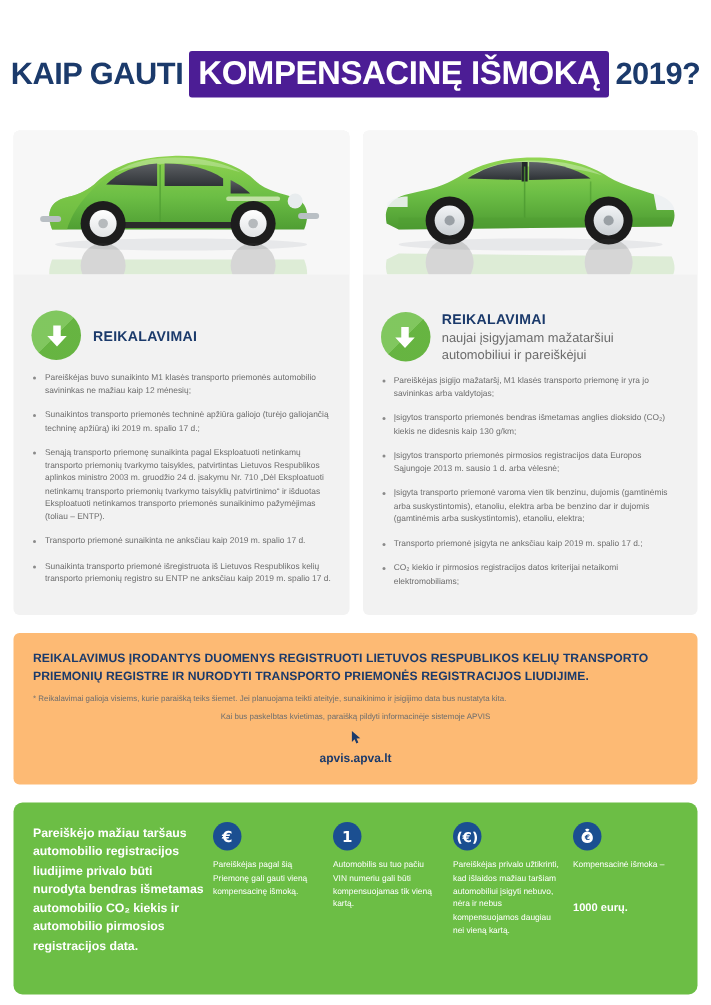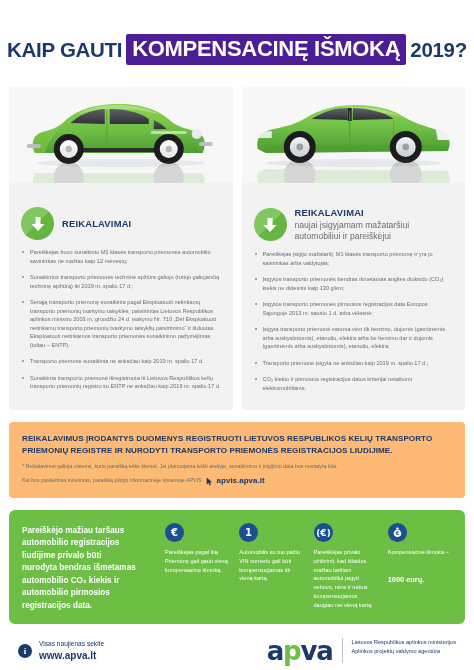--- a/index.html
+++ b/index.html
@@ -170,36 +170,37 @@
     margin-top: 7px;
   }
   .note-foot2 {
     font-size: 5.3px;
     color: #6d6d6d;
     line-height: 1.5;
     margin-top: 4px;
     display: flex;
     align-items: center;
     gap: 4px;
+    flex-direction: column;
   }
   .link-strong {
     font-size: 8px;
     font-weight: bold;
     color: #1b3a6b;
   }
   .cursor-ico { width: 7px; height: 9px; display: inline-block; }
 
   
   .green {
     margin: 12px 9px 0 9px;
     background: #6cbe45;
     border-radius: 6px;
-    padding: 13px 12px 12px 13px;
-    display: flex;
-    gap: 27px;
+    padding: 13px 12px 26px 13px;
+    display: flex;
+    gap: 4px;
     color: #ffffff;
   }
   .green-lead {
     flex: 0 0 116px;
     font-size: 8.2px;
     font-weight: bold;
     line-height: 1.52;
     color: #ffffff;
     padding-top: 2px;
   }

